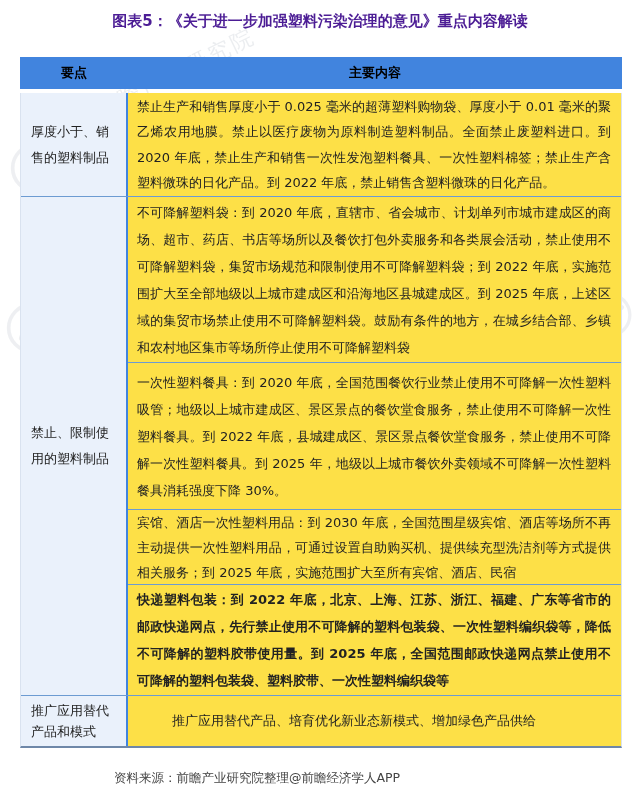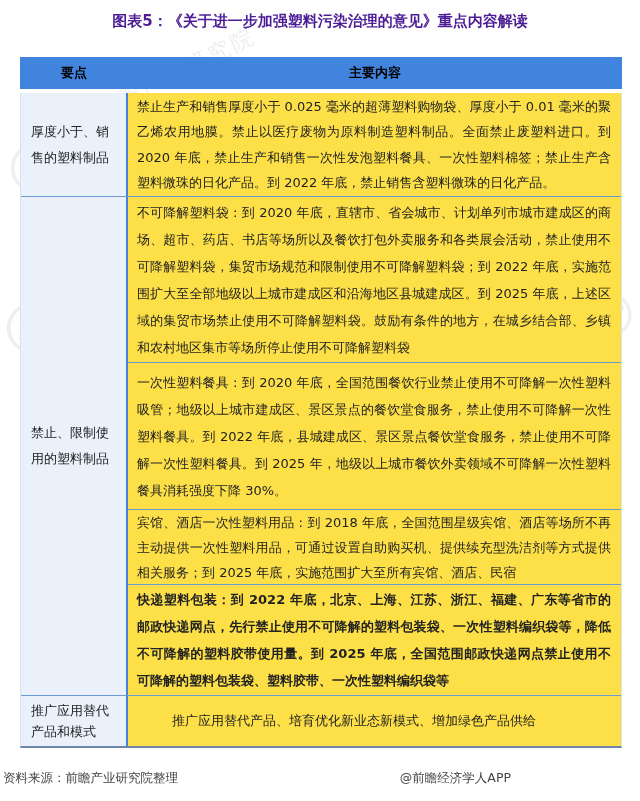--- a/index.html
+++ b/index.html
@@ -96,21 +96,21 @@
   .h-sub4 { height: 111px; font-weight: bold; }
   .h-row3 { height: 48px; padding-left: 44px; }
   .h-row1.content-cell { line-height: 25.5px; }
   .h-sub3.content-cell { line-height: 25px; }
 
   
   .footer {
     position: absolute;
     left: 0; top: 770px; width: 515px;
     display: flex;
-    justify-content: space-between;
+    justify-content: center;
     padding: 0 4px 0 3px;
     font-size: 12.5px;
     color: #444;
     z-index: 2;
   }
 </style>
 </head>
 <body>
 
 <div class="page">
@@ -187,21 +187,21 @@
         <div class="content-col">
           <div class="content-cell h-row1">禁止生产和销售厚度小于 0.025 毫米的超薄塑料购物袋、厚度小于 0.01 毫米的聚乙烯农用地膜。禁止以医疗废物为原料制造塑料制品。全面禁止废塑料进口。到 2020 年底，禁止生产和销售一次性发泡塑料餐具、一次性塑料棉签；禁止生产含塑料微珠的日化产品。到 2022 年底，禁止销售含塑料微珠的日化产品。</div>
         </div>
       </div>
 
       <div class="rowgroup rg2">
         <div class="label-cell">禁止、限制使用的塑料制品</div>
         <div class="content-col">
           <div class="content-cell h-sub1">不可降解塑料袋：到 2020 年底，直辖市、省会城市、计划单列市城市建成区的商场、超市、药店、书店等场所以及餐饮打包外卖服务和各类展会活动，禁止使用不可降解塑料袋，集贸市场规范和限制使用不可降解塑料袋；到 2022 年底，实施范围扩大至全部地级以上城市建成区和沿海地区县城建成区。到 2025 年底，上述区域的集贸市场禁止使用不可降解塑料袋。鼓励有条件的地方，在城乡结合部、乡镇和农村地区集市等场所停止使用不可降解塑料袋</div>
           <div class="content-cell h-sub2">一次性塑料餐具：到 2020 年底，全国范围餐饮行业禁止使用不可降解一次性塑料吸管；地级以上城市建成区、景区景点的餐饮堂食服务，禁止使用不可降解一次性塑料餐具。到 2022 年底，县城建成区、景区景点餐饮堂食服务，禁止使用不可降解一次性塑料餐具。到 2025 年，地级以上城市餐饮外卖领域不可降解一次性塑料餐具消耗强度下降 30%。</div>
-          <div class="content-cell h-sub3">宾馆、酒店一次性塑料用品：到 2018 年底，全国范围星级宾馆、酒店等场所不再主动提供一次性塑料用品，可通过设置自助购买机、提供续充型洗洁剂等方式提供相关服务；到 2025 年底，实施范围扩大至所有宾馆、酒店、民宿</div>
+          <div class="content-cell h-sub3">宾馆、酒店一次性塑料用品：到 2030 年底，全国范围星级宾馆、酒店等场所不再主动提供一次性塑料用品，可通过设置自助购买机、提供续充型洗洁剂等方式提供相关服务；到 2025 年底，实施范围扩大至所有宾馆、酒店、民宿</div>
           <div class="content-cell h-sub4">快递塑料包装：到 2022 年底，北京、上海、江苏、浙江、福建、广东等省市的邮政快递网点，先行禁止使用不可降解的塑料包装袋、一次性塑料编织袋等，降低不可降解的塑料胶带使用量。到 2025 年底，全国范围邮政快递网点禁止使用不可降解的塑料包装袋、塑料胶带、一次性塑料编织袋等</div>
         </div>
       </div>
 
       <div class="rowgroup rg3">
         <div class="label-cell">推广应用替代产品和模式</div>
         <div class="content-col">
           <div class="content-cell h-row3">推广应用替代产品、培育优化新业态新模式、增加绿色产品供给</div>
         </div>
       </div>

